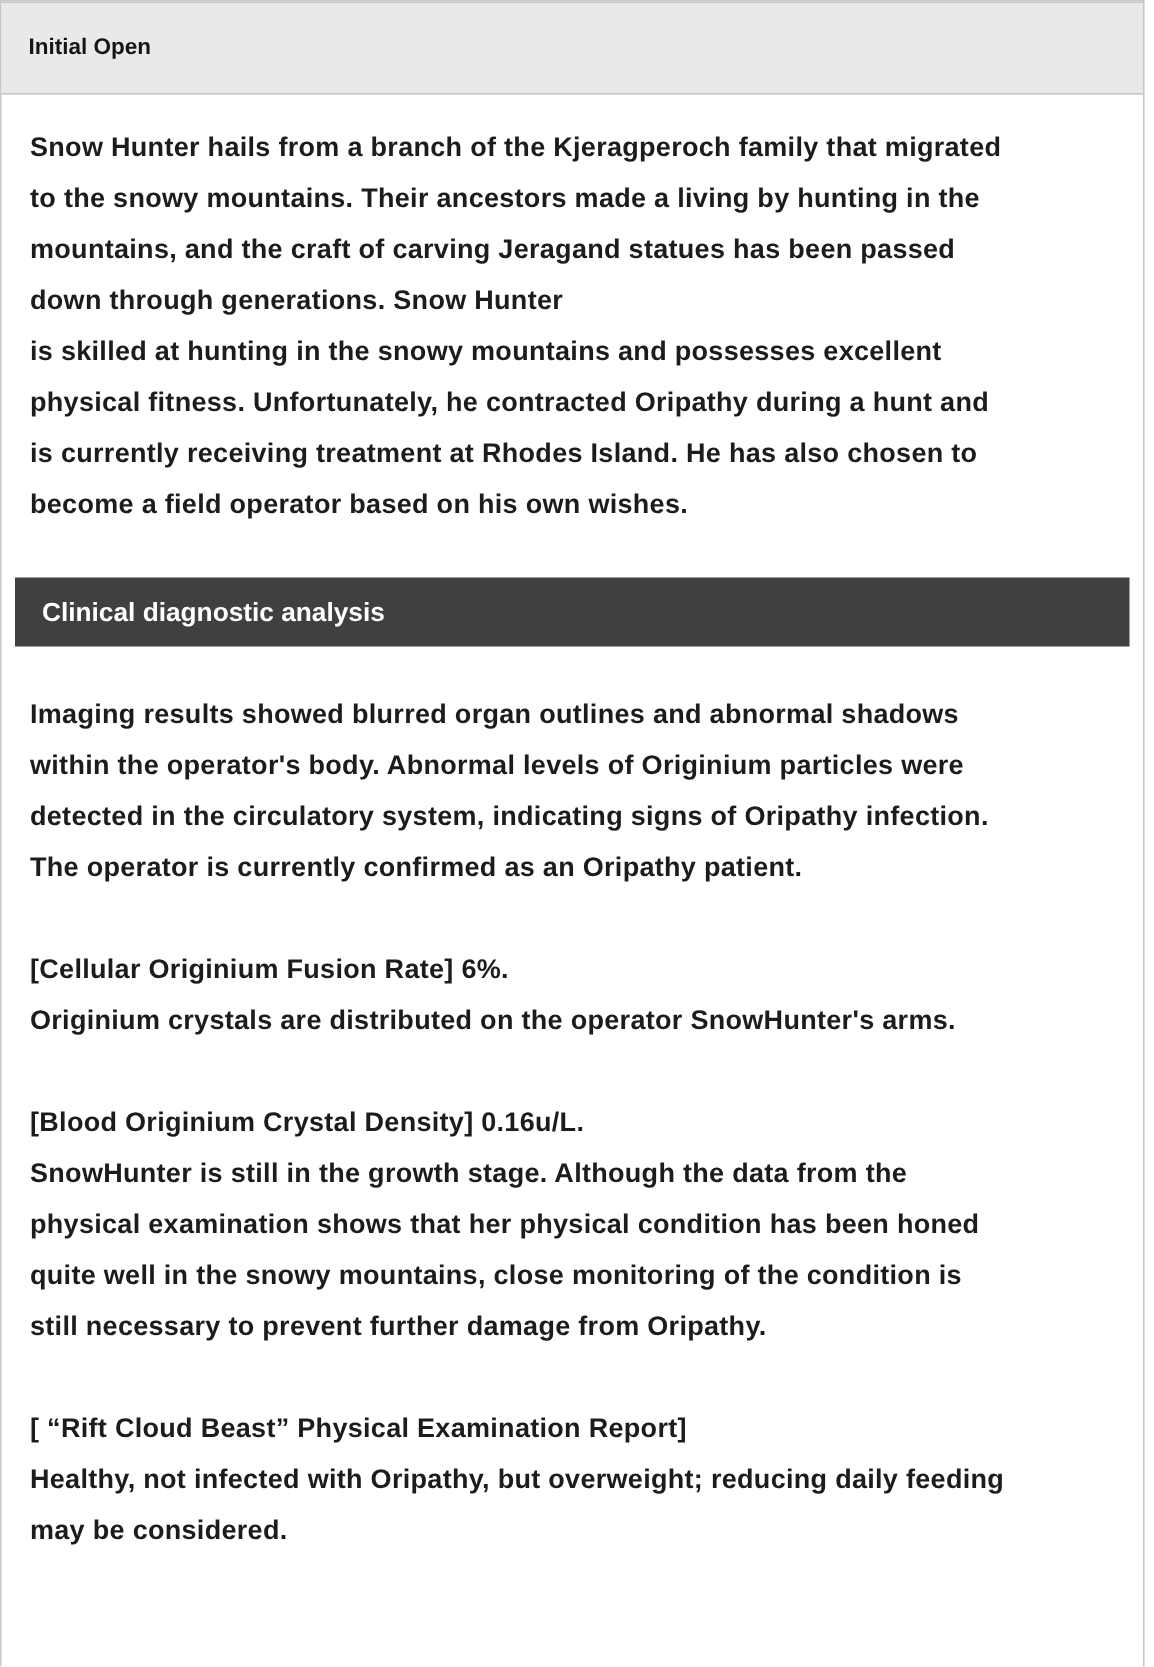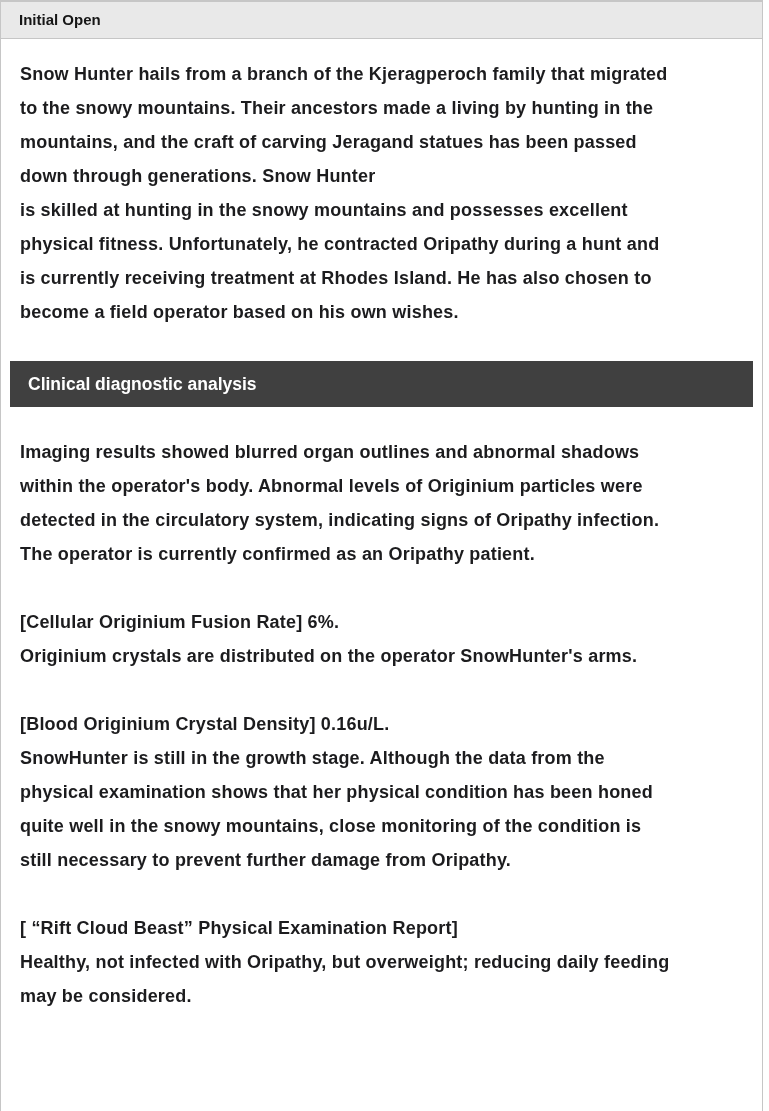--- a/index.html
+++ b/index.html
@@ -29,21 +29,21 @@
     color: #ffffff;
     font-weight: bold;
     font-size: 17.5px;
     line-height: 20px;
     padding: 13px 18px;
   }
   .sub-bar {
     background: #e9e9e9;
     border-top: 1px solid #c6c6c6;
     border-bottom: 1px solid #c6c6c6;
-    padding: 8px 18px;
+    padding: 20px 18px;
     font-weight: bold;
     font-size: 15px;
     line-height: 20px;
     color: #161616;
   }
   .body-text {
     padding: 18px 26px 24px 19px;
     font-size: 18px;
     line-height: 34px;
     letter-spacing: 0.2px;

